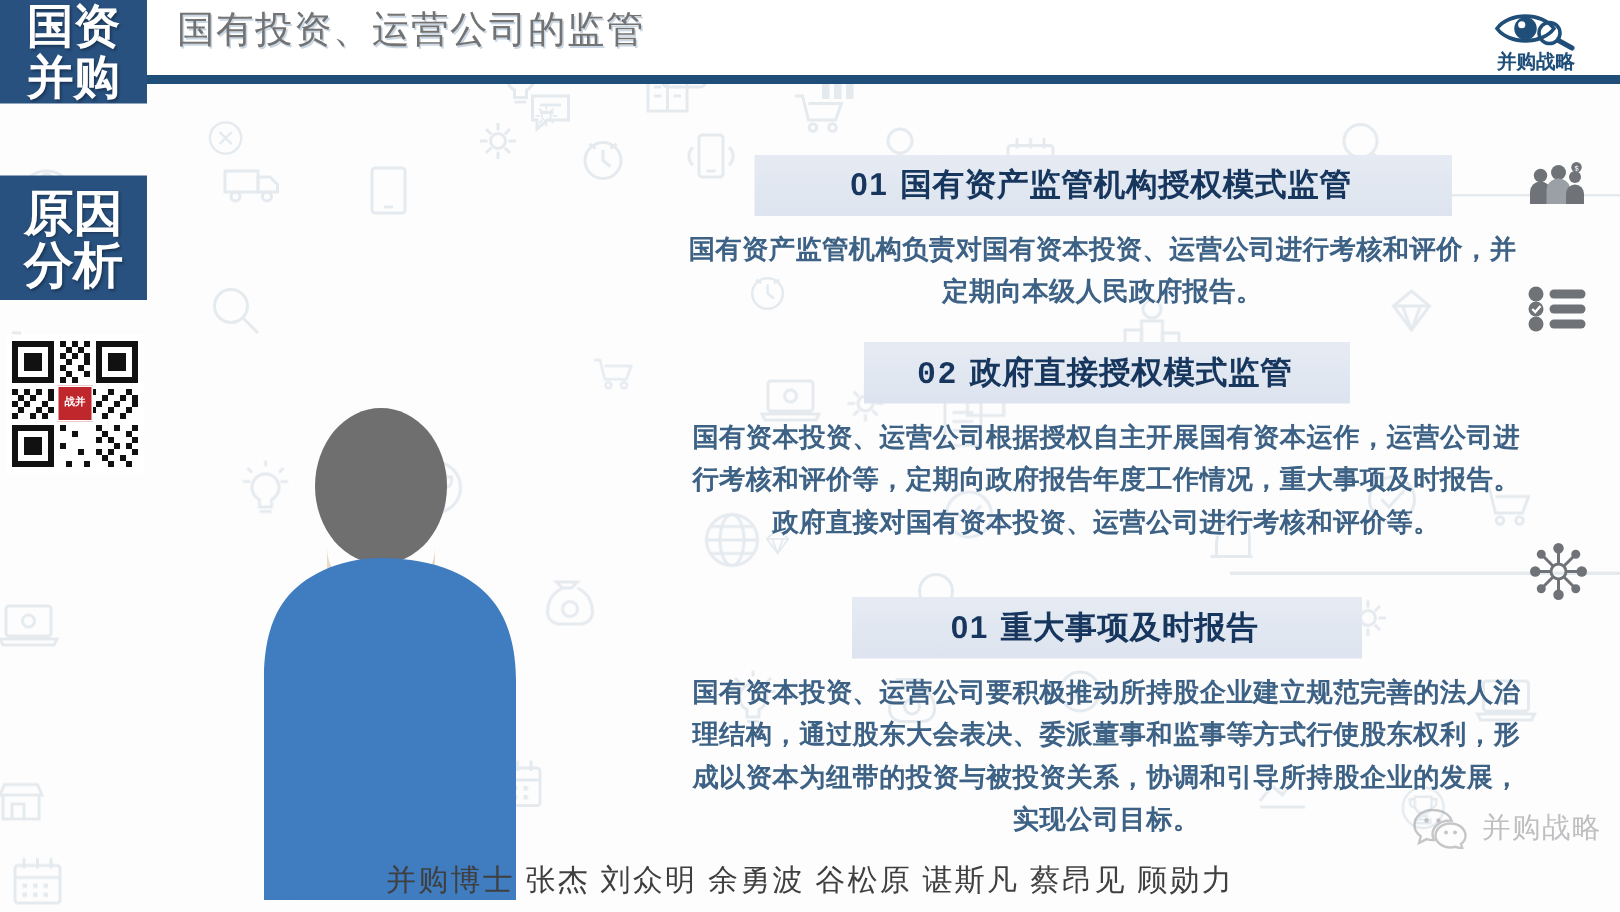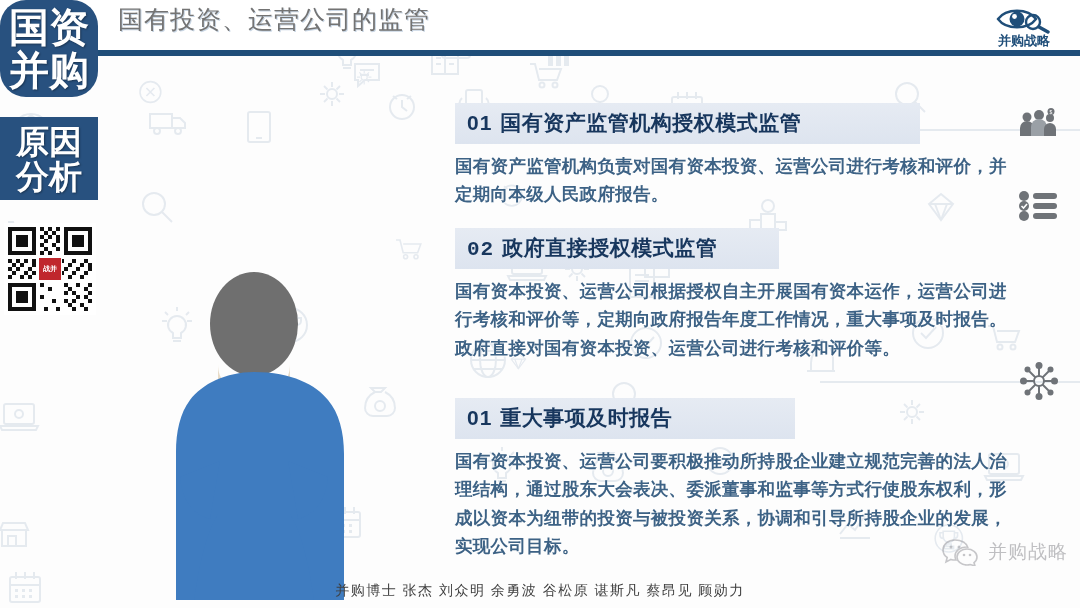--- a/index.html
+++ b/index.html
@@ -48,21 +48,21 @@
 
   
   .side-tag {
     position: absolute; left: 0;
     background: #28517f; color: #ffffff;
     display: flex; flex-direction: column;
     align-items: center; justify-content: center;
     font-weight: bold; line-height: 1.0;
     text-shadow: 1px 1px 2px rgba(0,0,0,0.35);
   }
-  #side-tag-1 { top: 0px; width: 98px; height: 97px; font-size: 40px; border-radius: 26px; }
+  #side-tag-1 { top: 0px; width: 98px; height: 69px; font-size: 31px; }
   #side-tag-2 { top: 117px; width: 98px; height: 83px; font-size: 33px; }
   .side-tag .line { display: block; }
   #side-tag-1 .line:first-child { margin-bottom: 3px; }
   #side-tag-2 .line:first-child { margin-bottom: 2px; }
 
   
   #qr-code {
     position: absolute; left: 4px; top: 223px; width: 92px; height: 92px;
     background: #ffffff;
   }
@@ -71,21 +71,21 @@
     width: 24px; height: 24px; background: #c0272d; border: 1px solid #fff;
     display: flex; align-items: center; justify-content: center;
     color: #fff; font-size: 7px; line-height: 1.05; text-align: center;
     font-weight: bold;
   }
 
   
   #person { position: absolute; left: 150px; top: 272px; width: 260px; height: 336px; }
 
   
-  .section { position: absolute; left: 455px; }
+  .section { position: absolute; left: 455px; text-align: center; }
   .sec-head {
     display: inline-block;
     background: linear-gradient(to bottom, #e6ebf3 0%, #dde4ef 100%);
     padding: 6px 14px 7px 12px;
     font-size: 21px; font-weight: bold; color: #17365d;
     white-space: nowrap; letter-spacing: 0.5px;
   }
   .sec-head .num { margin-right: 8px; letter-spacing: 1px; }
   .sec-body {
     margin-top: 8px;
@@ -106,21 +106,21 @@
 
   
   .rail-icon { position: absolute; right: 22px; color: #6f7378; }
   #rail-icon-1 { top: 108px; }
   #rail-icon-2 { top: 190px; }
   #rail-icon-3 { top: 362px; }
 
   
   #footer-credits {
     position: absolute; left: 0; right: 0; bottom: 8px;
-    text-align: center; font-size: 14px; color: #3f3f3f;
+    text-align: center; font-size: 20px; color: #3f3f3f;
     letter-spacing: 1.5px;
   }
   #wechat-watermark {
     position: absolute; right: 12px; bottom: 42px;
     display: flex; align-items: center; gap: 7px;
     opacity: 0.55;
   }
   #wechat-watermark .wm-text {
     font-size: 19px; color: #8d8d92; letter-spacing: 1px;
     text-shadow: 0.5px 0.5px 0 #ffffff;

